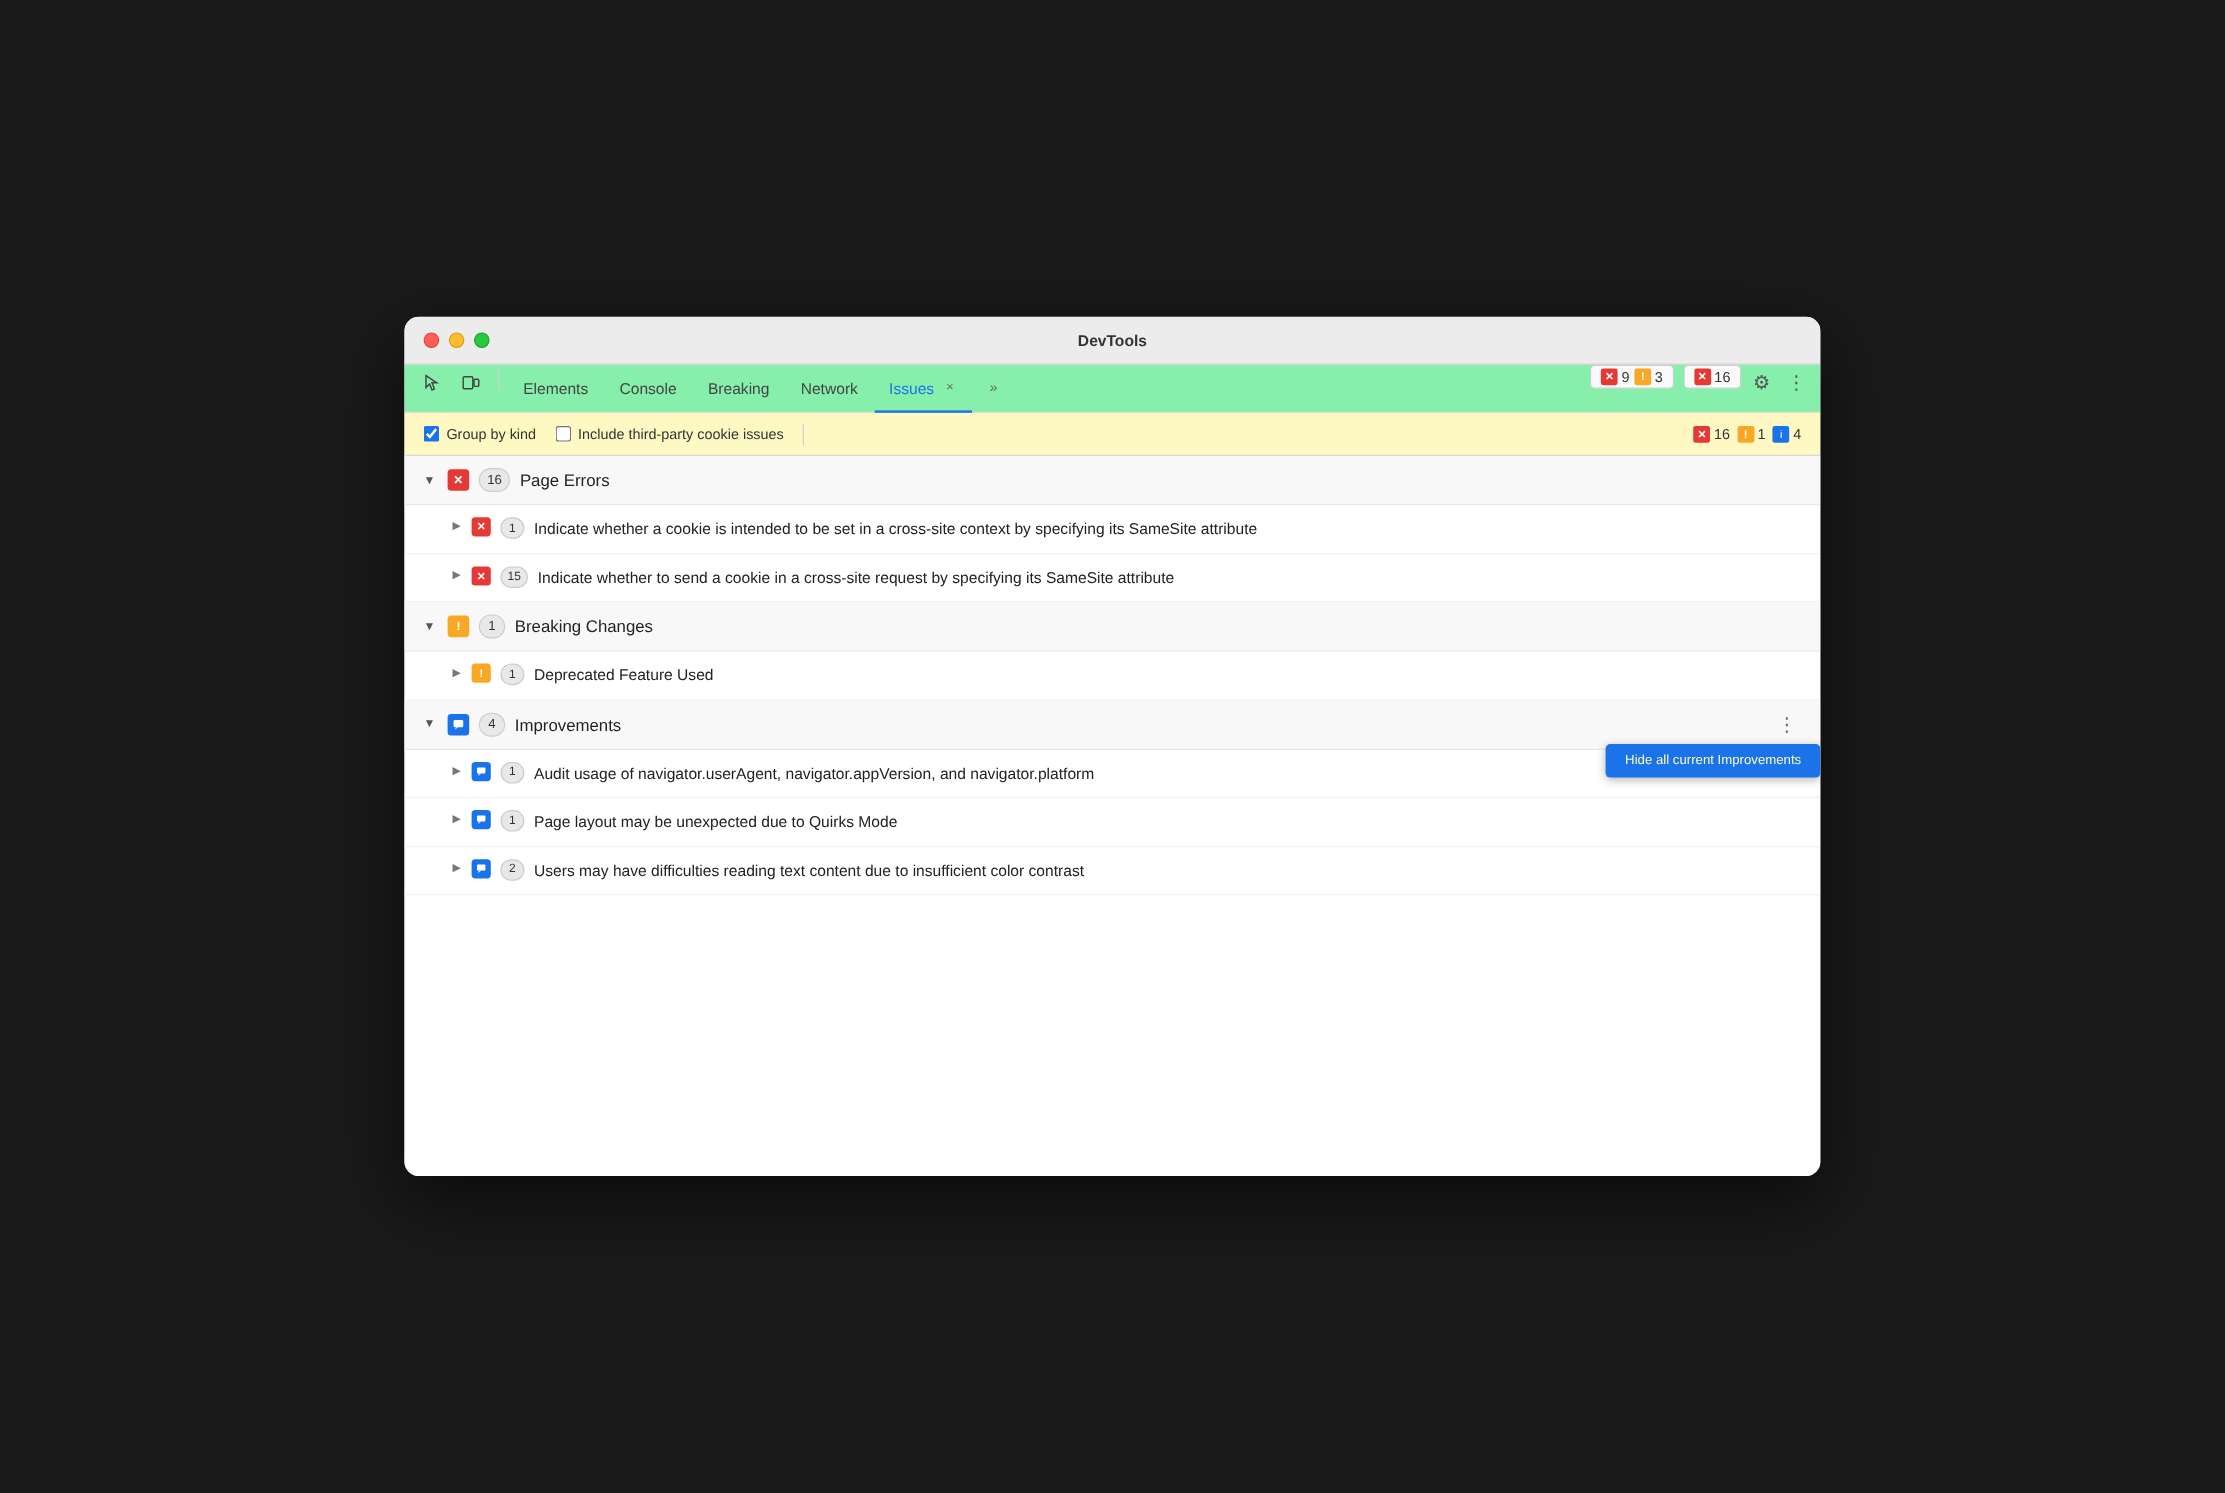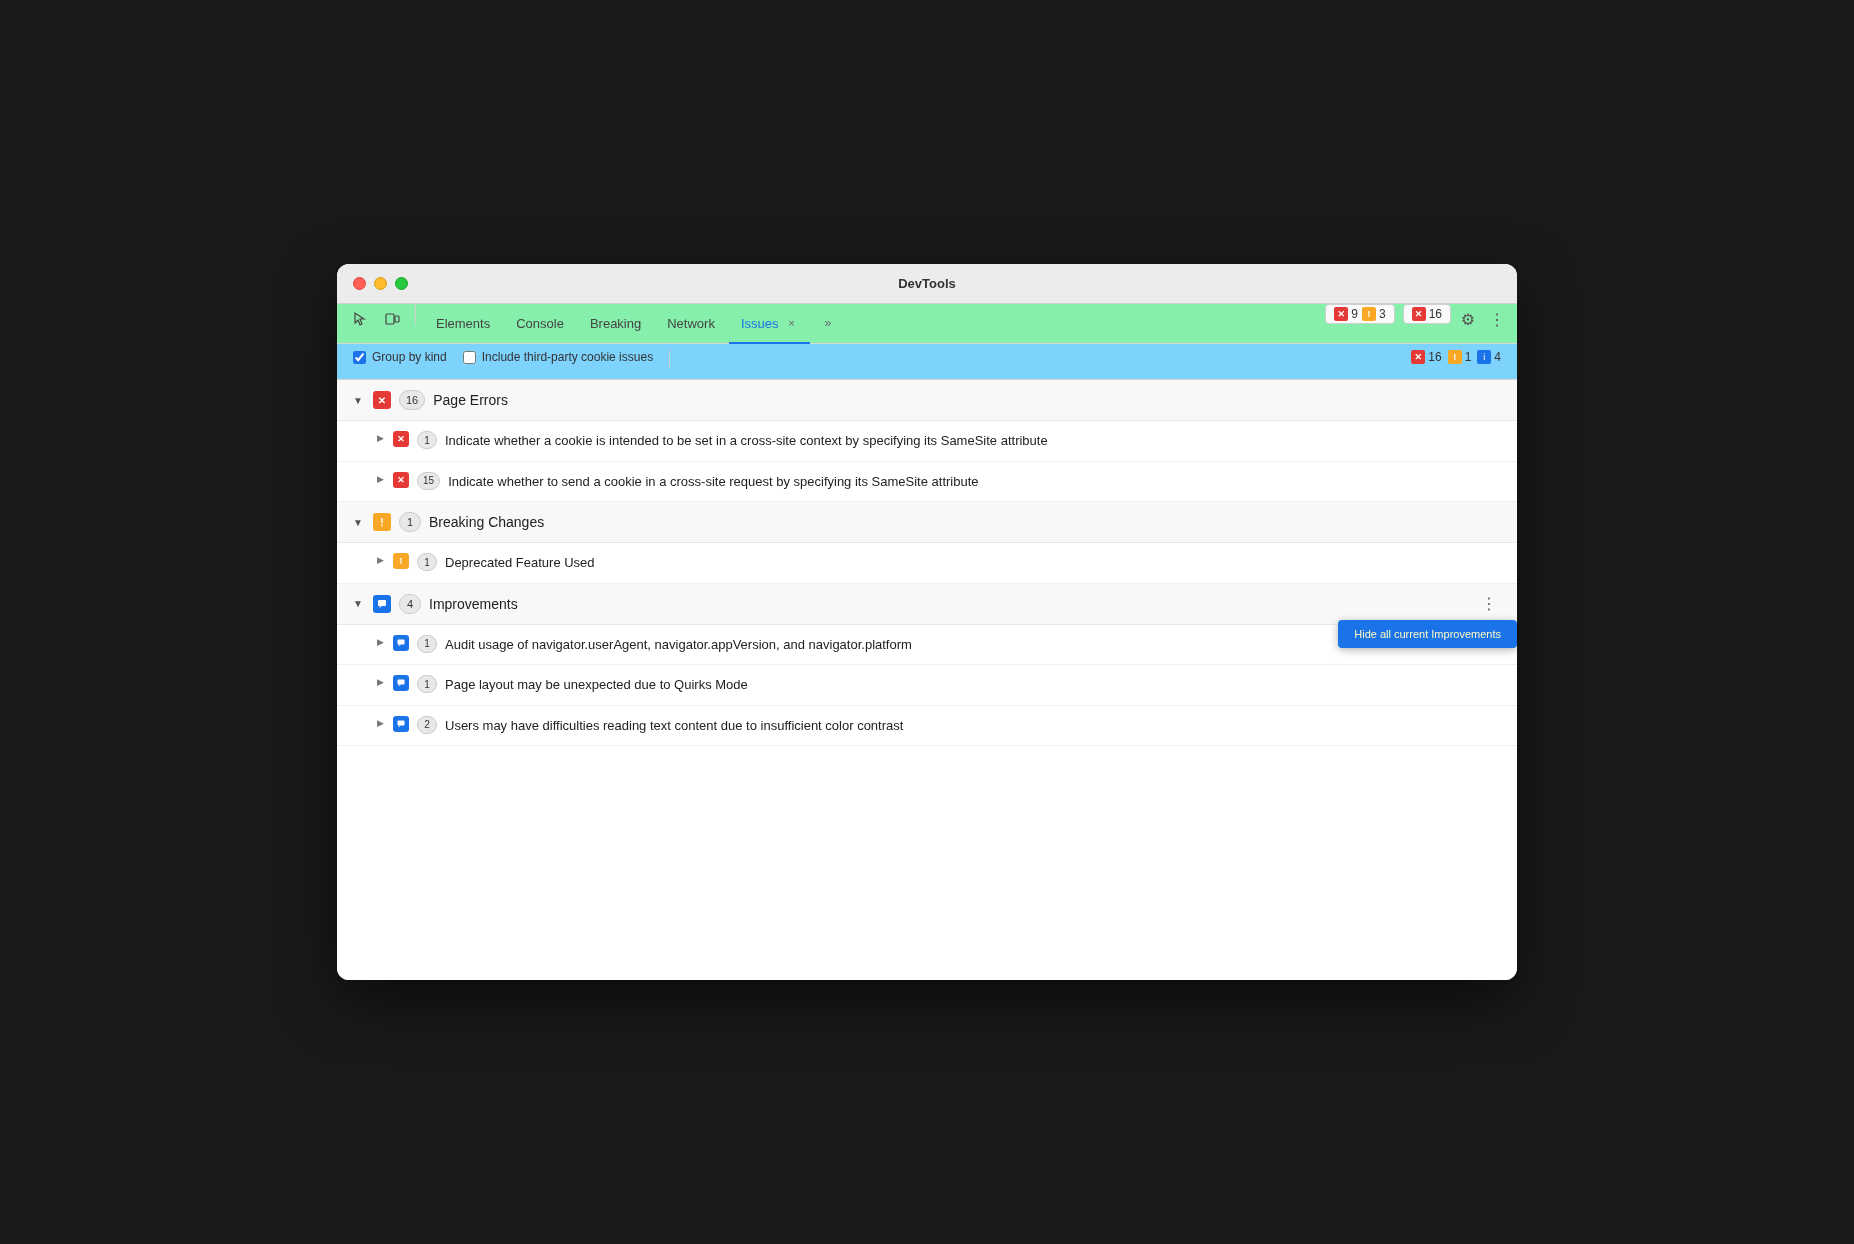--- a/index.html
+++ b/index.html
@@ -196,24 +196,24 @@
       cursor: pointer;
       color: #555;
       font-size: 16px;
       display: flex;
       align-items: center;
       justify-content: center;
     }
 
     
     .filter-bar {
-      background: #7dd3fc;
+      background: #fef9c3;
       border-bottom: 1px solid #d8d8d8;
       display: flex;
-      align-items: flex-start;
+      align-items: center;
       padding: 6px 16px;
       gap: 16px;
       height: 36px;
     }
 
     .checkbox-group {
       display: flex;
       align-items: center;
       gap: 6px;
       font-size: 12px;

